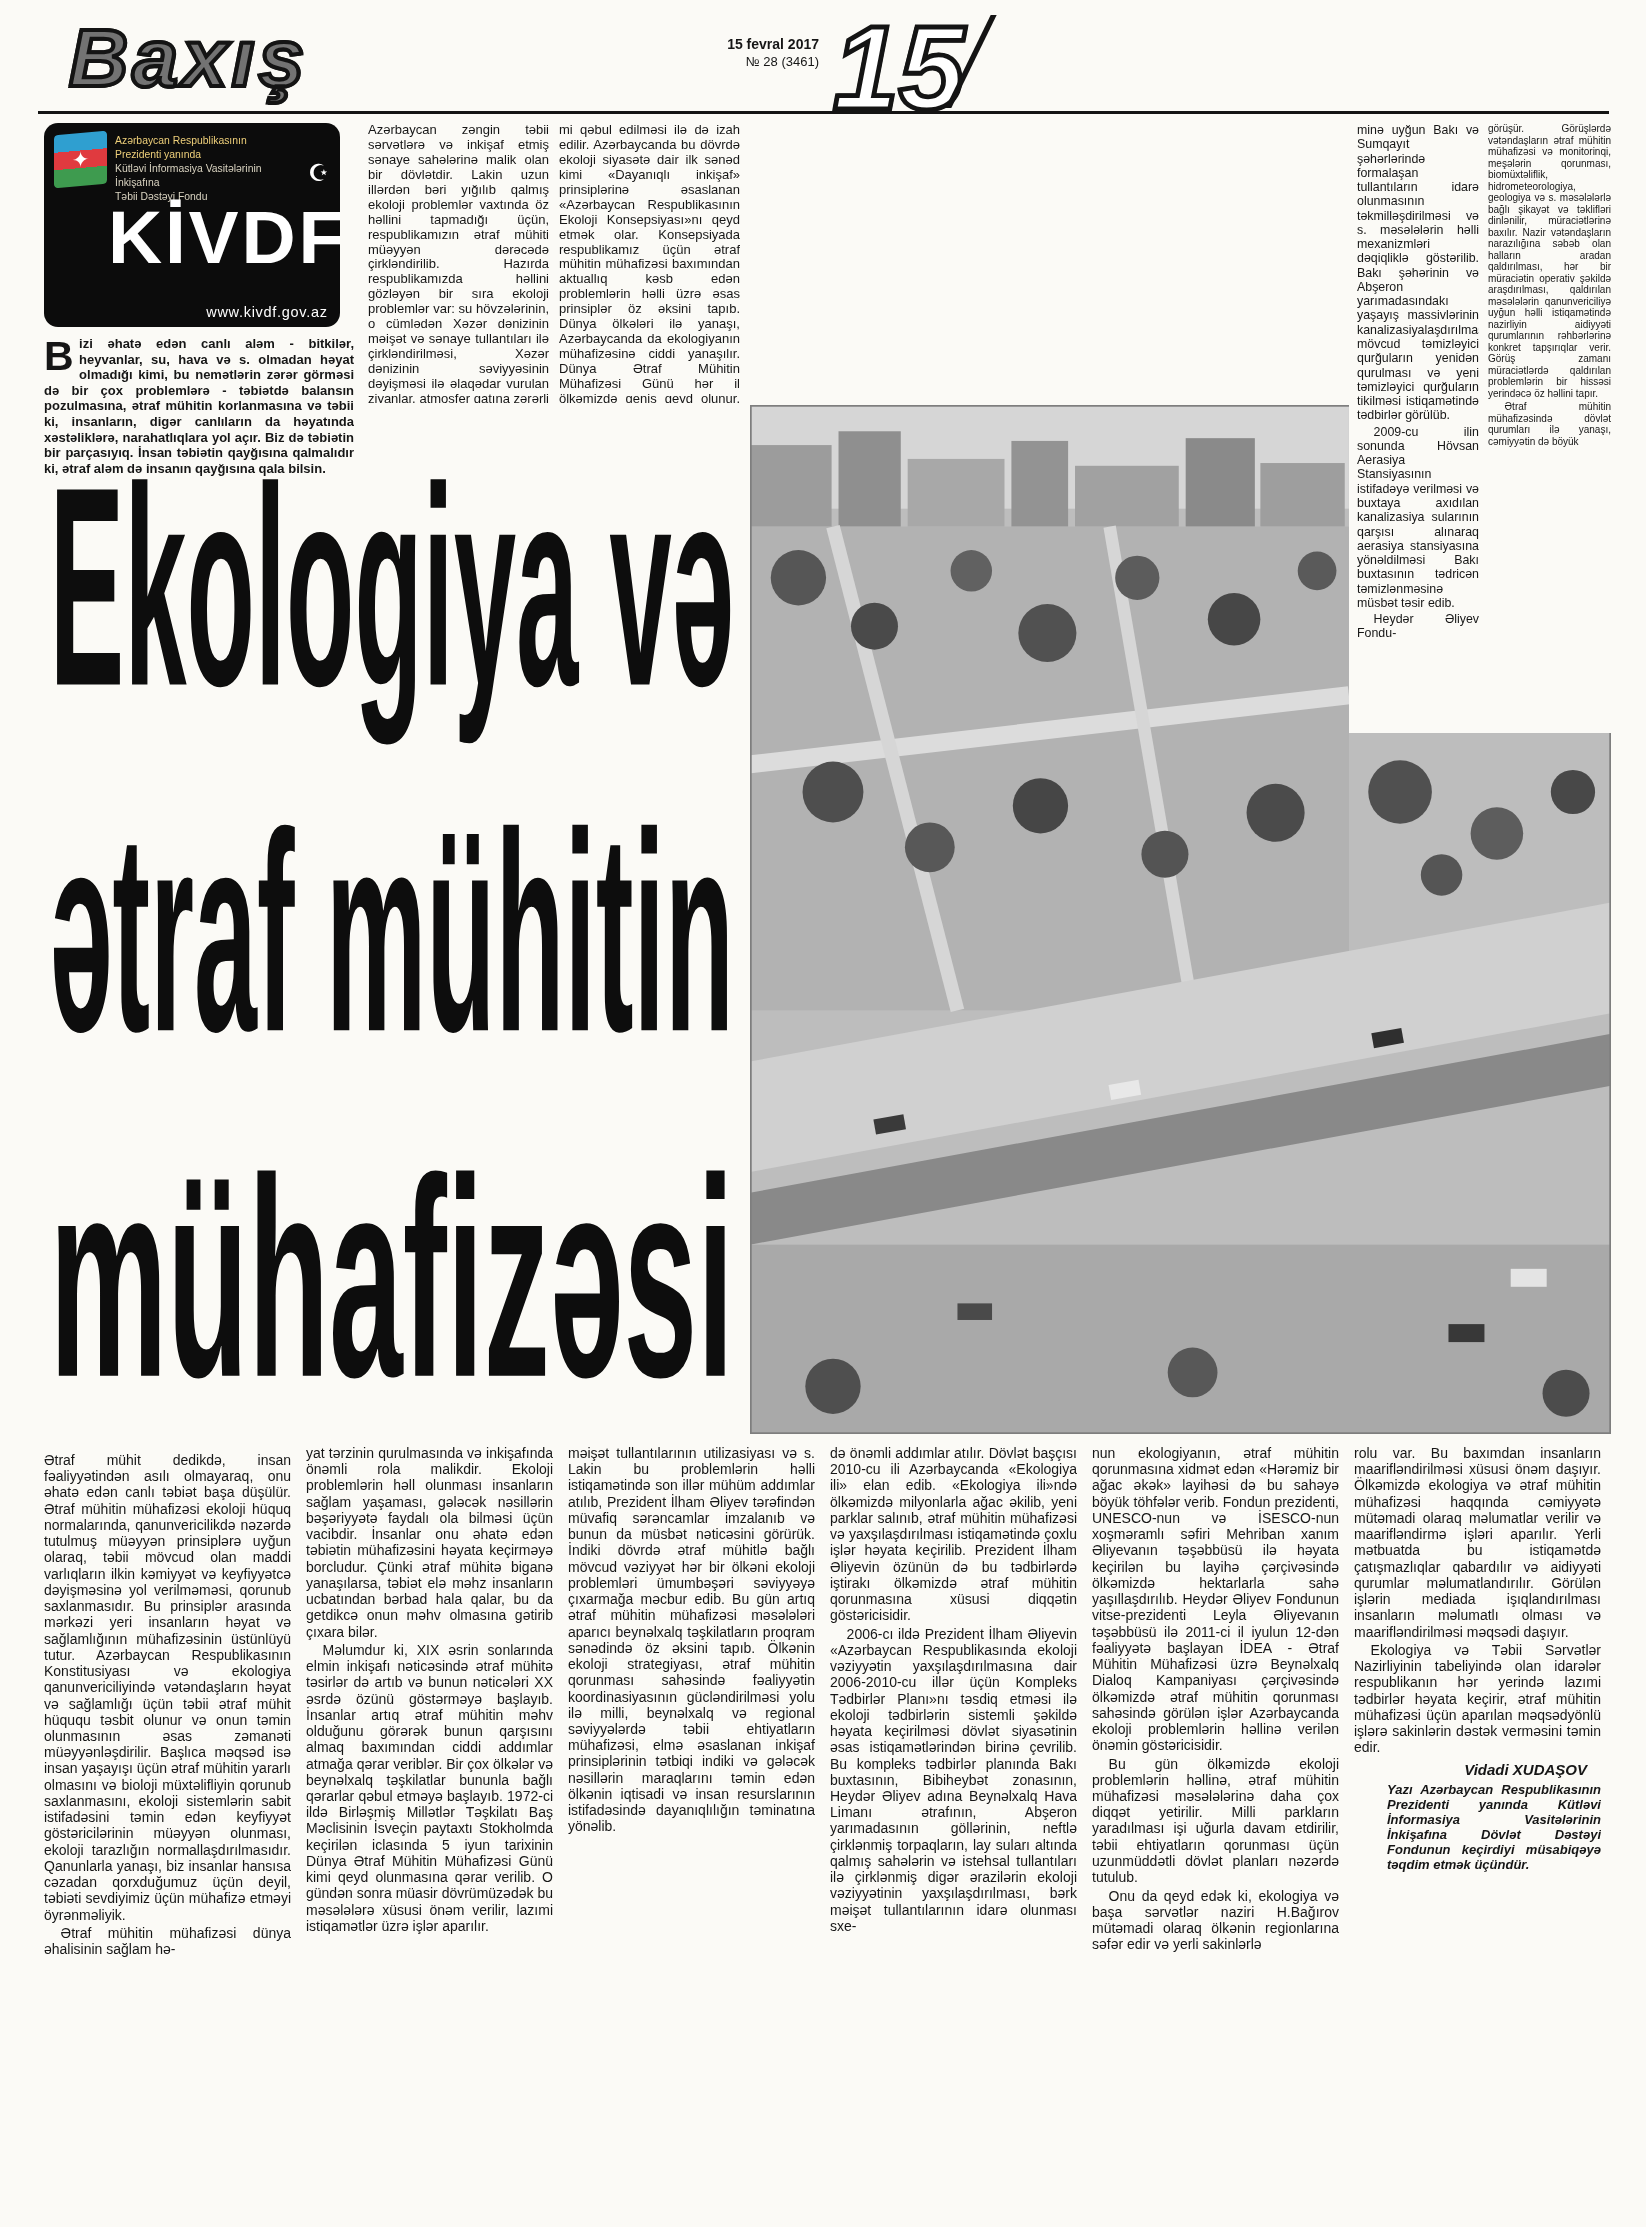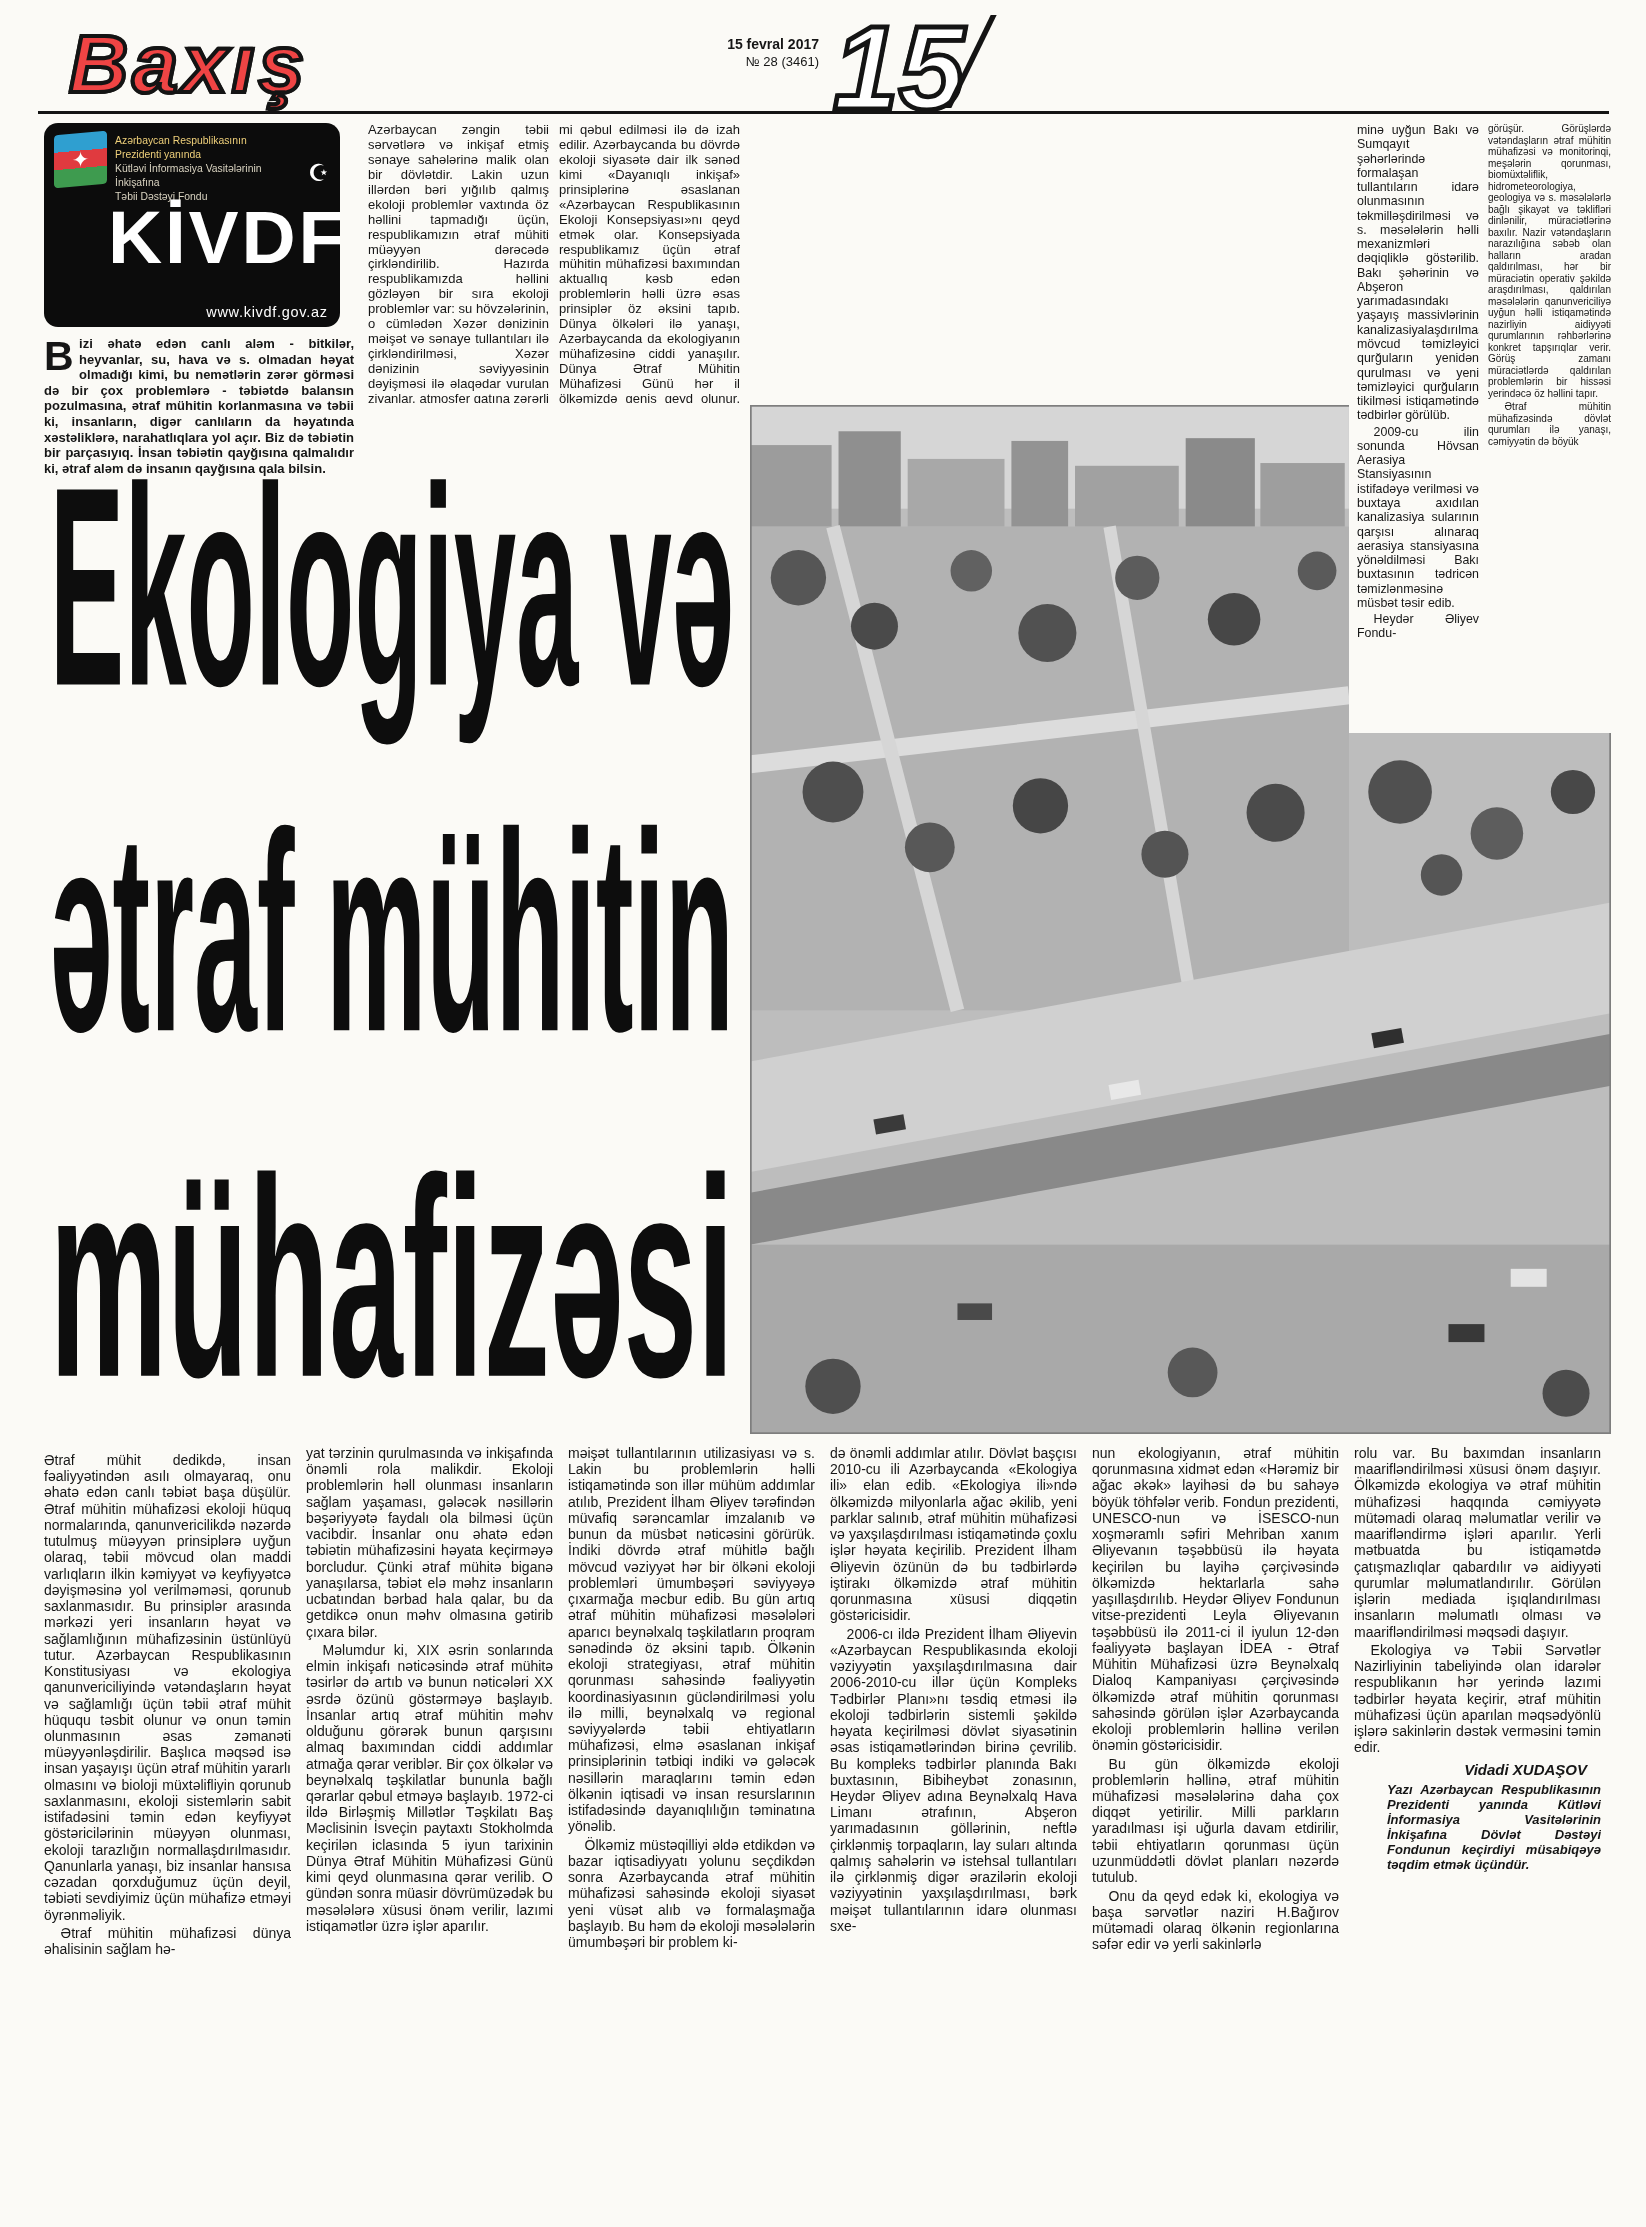--- a/index.html
+++ b/index.html
@@ -3,23 +3,23 @@
 <meta charset="utf-8">
 <style>
   html,body{margin:0;padding:0;background:#777;}
   .page{
     position:relative;width:1647px;height:2227px;background:#fbfaf6;
     font-family:"Liberation Sans",sans-serif;color:#161616;overflow:hidden;
     margin:0 auto;
   }
   
   .baxis{
-    position:absolute;left:69px;top:17px;
+    position:absolute;left:69px;top:11px;
     font:italic 900 82px "Liberation Sans",sans-serif;letter-spacing:4.1px;
-    color:#ef4444;-webkit-text-stroke:4.1px #141414;
+    color:#737373;-webkit-text-stroke:4.1px #141414;
     text-shadow:2.1px 0 #141414,-2.1px 0 #141414,0 2.1px #141414,0 -2.1px #141414;
   }
   .dateblock{position:absolute;left:691px;top:36px;width:128px;text-align:right;line-height:1.25;}
   .dateblock .d1{font-size:14px;font-weight:bold;}
   .dateblock .d2{font-size:13px;}
   .bignum{
     position:absolute;left:833px;top:0px;
     font:italic 900 118px "Liberation Sans",sans-serif;
     color:#fff;-webkit-text-stroke:4.8px #141414;
     text-shadow:2.1px 0 #141414,-2.1px 0 #141414,0 2.1px #141414,0 -2.1px #141414;
@@ -194,21 +194,20 @@
   <div class="col bcol bcol1">
       <p class="para">Ətraf mühit dedikdə, insan fəaliyyətindən asılı olmayaraq, onu əhatə edən canlı təbiət başa düşülür. Ətraf mühitin mühafizəsi ekoloji hüquq normalarında, qanunvericilikdə nəzərdə tutulmuş müəyyən prinsiplərə uyğun olaraq, təbii mövcud olan maddi varlıqların ilkin kəmiyyət və keyfiyyətcə dəyişməsinə yol verilməməsi, qorunub saxlanmasıdır. Bu prinsiplər arasında mərkəzi yeri insanların həyat və sağlamlığının mühafizəsinin üstünlüyü tutur. Azərbaycan Respublikasının Konstitusiyası və ekologiya qanunvericiliyində vətəndaşların həyat və sağlamlığı üçün təbii ətraf mühit hüququ təsbit olunur və onun təmin olunmasının əsas zəmanəti müəyyənləşdirilir. Başlıca məqsəd isə insan yaşayışı üçün ətraf mühitin yararlı olmasını və bioloji müxtəlifliyin qorunub saxlanmasını, ekoloji sistemlərin sabit istifadəsini təmin edən keyfiyyət göstəricilərinin müəyyən olunması, ekoloji tarazlığın normallaşdırılmasıdır. Qanunlarla yanaşı, biz insanlar hansısa cəzadan qorxduğumuz üçün deyil, təbiəti sevdiyimiz üçün mühafizə etməyi öyrənməliyik.</p>
       <p class="para">Ətraf mühitin mühafizəsi dünya əhalisinin sağlam hə-</p>
     </div>
   <div class="col bcol bcol2">
       <p class="para">yat tərzinin qurulmasında və inkişafında önəmli rola malikdir. Ekoloji problemlərin həll olunması insanların sağlam yaşaması, gələcək nəsillərin bəşəriyyətə faydalı ola bilməsi üçün vacibdir. İnsanlar onu əhatə edən təbiətin mühafizəsini həyata keçirməyə borcludur. Çünki ətraf mühitə biganə yanaşılarsa, təbiət elə məhz insanların ucbatından bərbad hala qalar, bu da getdikcə onun məhv olmasına gətirib çıxara bilər.</p>
       <p class="para">Məlumdur ki, XIX əsrin sonlarında elmin inkişafı nəticəsində ətraf mühitə təsirlər də artıb və bunun nəticələri XX əsrdə özünü göstərməyə başlayıb. İnsanlar artıq ətraf mühitin məhv olduğunu görərək bunun qarşısını almaq baxımından ciddi addımlar atmağa qərar veriblər. Bir çox ölkələr və beynəlxalq təşkilatlar bununla bağlı qərarlar qəbul etməyə başlayıb. 1972-ci ildə Birləşmiş Millətlər Təşkilatı Baş Məclisinin İsveçin paytaxtı Stokholmda keçirilən iclasında 5 iyun tarixinin Dünya Ətraf Mühitin Mühafizəsi Günü kimi qeyd olunmasına qərar verilib. O gündən sonra müasir dövrümüzədək bu məsələlərə xüsusi önəm verilir, lazımi istiqamətlər üzrə işlər aparılır.</p>
     </div>
   <div class="col bcol bcol3">
       <p class="para">məişət tullantılarının utilizasiyası və s. Lakin bu problemlərin həlli istiqamətində son illər mühüm addımlar atılıb, Prezident İlham Əliyev tərəfindən müvafiq sərəncamlar imzalanıb və bunun da müsbət nəticəsini görürük. İndiki dövrdə ətraf mühitlə bağlı mövcud vəziyyət hər bir ölkəni ekoloji problemləri ümumbəşəri səviyyəyə çıxarmağa məcbur edib. Bu gün artıq ətraf mühitin mühafizəsi məsələləri aparıcı beynəlxalq təşkilatların proqram sənədində öz əksini tapıb. Ölkənin ekoloji strategiyası, ətraf mühitin qorunması sahəsində fəaliyyətin koordinasiyasının gücləndirilməsi yolu ilə milli, beynəlxalq və regional səviyyələrdə təbii ehtiyatların mühafizəsi, elmə əsaslanan inkişaf prinsiplərinin tətbiqi indiki və gələcək nəsillərin maraqlarını təmin edən ölkənin iqtisadi və insan resurslarının istifadəsində dayanıqlılığın təminatına yönəlib.</p>
-      <p class="para">Ölkəmiz müstəqilliyi əldə etdikdən və bazar iqtisadiyyatı yolunu seçdikdən sonra Azərbaycanda ətraf mühitin mühafizəsi sahəsində ekoloji siyasət yeni vüsət alıb və formalaşmağa başlayıb. Bu həm də ekoloji məsələlərin ümumbəşəri bir problem ki-</p>
     </div>
   <div class="col bcol bcol4">
       <p class="para">də önəmli addımlar atılır. Dövlət başçısı 2010-cu ili Azərbaycanda «Ekologiya ili» elan edib. «Ekologiya ili»ndə ölkəmizdə milyonlarla ağac əkilib, yeni parklar salınıb, ətraf mühitin mühafizəsi və yaxşılaşdırılması istiqamətində çoxlu işlər həyata keçirilib. Prezident İlham Əliyevin özünün də bu tədbirlərdə iştirakı ölkəmizdə ətraf mühitin qorunmasına xüsusi diqqətin göstəricisidir.</p>
       <p class="para">2006-cı ildə Prezident İlham Əliyevin «Azərbaycan Respublikasında ekoloji vəziyyətin yaxşılaşdırılmasına dair 2006-2010-cu illər üçün Kompleks Tədbirlər Planı»nı təsdiq etməsi ilə ekoloji tədbirlərin sistemli şəkildə həyata keçirilməsi dövlət siyasətinin əsas istiqamətlərindən birinə çevrilib. Bu kompleks tədbirlər planında Bakı buxtasının, Bibiheybət zonasının, Heydər Əliyev adına Beynəlxalq Hava Limanı ətrafının, Abşeron yarımadasının göllərinin, neftlə çirklənmiş torpaqların, lay suları altında qalmış sahələrin və istehsal tullantıları ilə çirklənmiş digər ərazilərin ekoloji vəziyyətinin yaxşılaşdırılması, bərk məişət tullantılarının idarə olunması sxe-</p>
     </div>
   <div class="col bcol bcol5">
       <p class="para">nun ekologiyanın, ətraf mühitin qorunmasına xidmət edən «Hərəmiz bir ağac əkək» layihəsi də bu sahəyə böyük töhfələr verib. Fondun prezidenti, UNESCO-nun və İSESCO-nun xoşməramlı səfiri Mehriban xanım Əliyevanın təşəbbüsü ilə həyata keçirilən bu layihə çərçivəsində ölkəmizdə hektarlarla sahə yaşıllaşdırılıb. Heydər Əliyev Fondunun vitse-prezidenti Leyla Əliyevanın təşəbbüsü ilə 2011-ci il iyulun 12-dən fəaliyyətə başlayan İDEA - Ətraf Mühitin Mühafizəsi üzrə Beynəlxalq Dialoq Kampaniyası çərçivəsində ölkəmizdə ətraf mühitin qorunması sahəsində görülən işlər Azərbaycanda ekoloji problemlərin həllinə verilən önəmin göstəricisidir.</p>
       <p class="para">Bu gün ölkəmizdə ekoloji problemlərin həllinə, ətraf mühitin mühafizəsi məsələlərinə daha çox diqqət yetirilir. Milli parkların yaradılması işi uğurla davam etdirilir, təbii ehtiyatların qorunması üçün uzunmüddətli dövlət planları nəzərdə tutulub.</p>
       <p class="para">Onu da qeyd edək ki, ekologiya və başa sərvətlər naziri H.Bağırov mütəmadi olaraq ölkənin regionlarına səfər edir və yerli sakinlərlə</p>
     </div>

